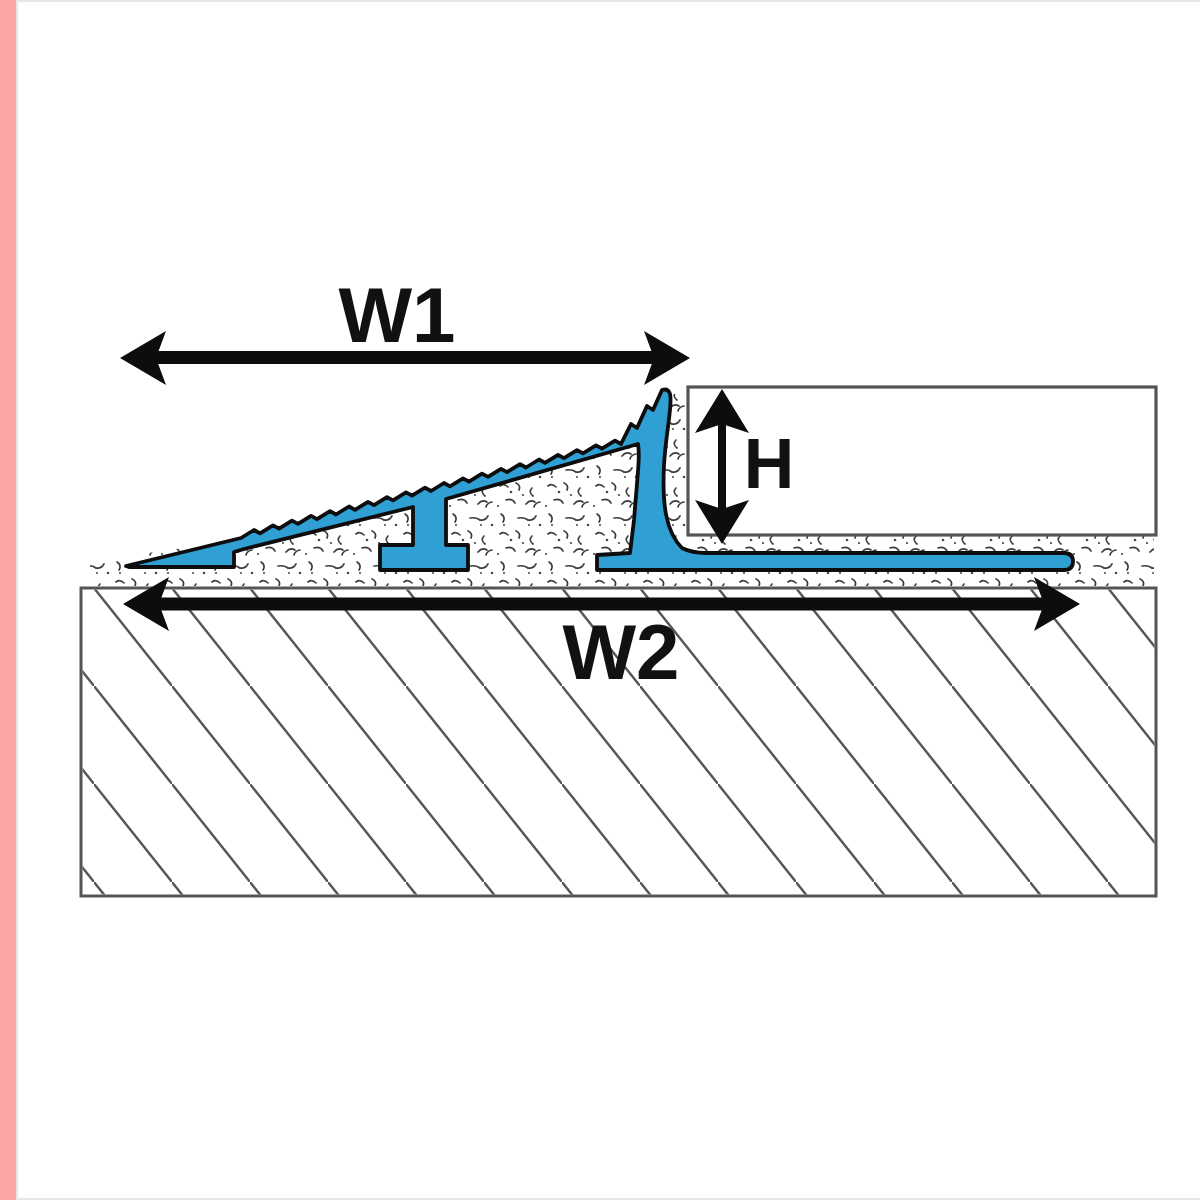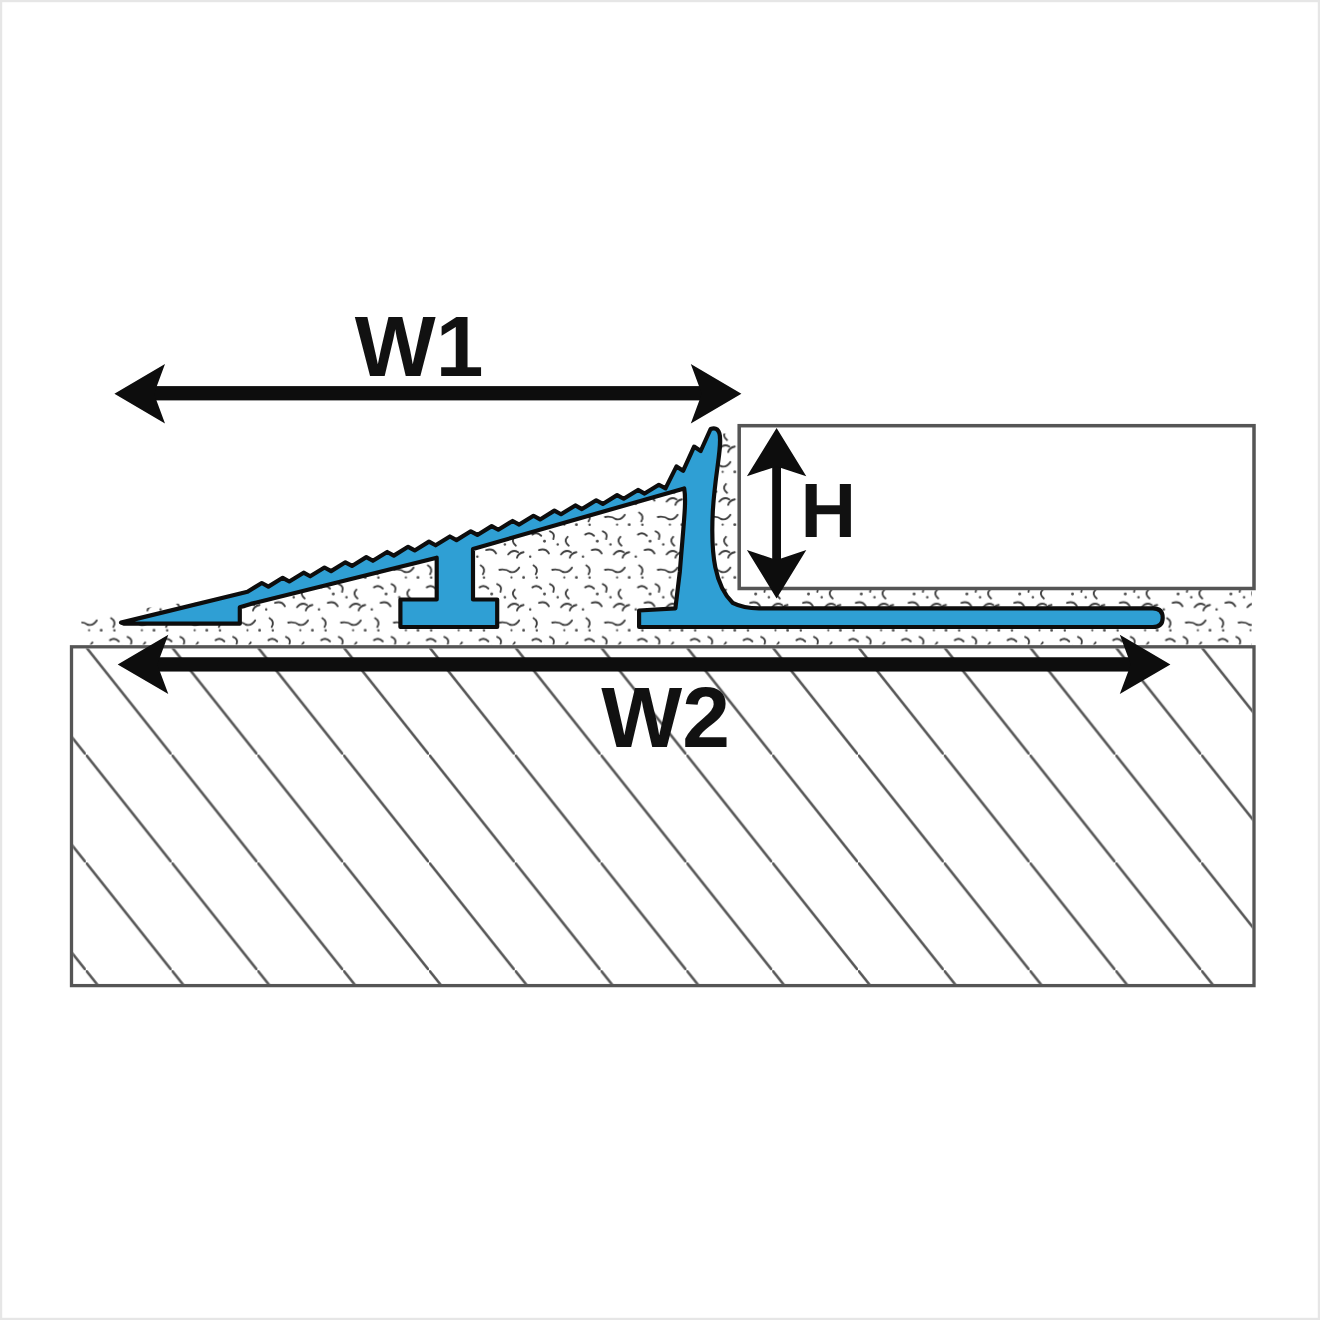--- a/index.html
+++ b/index.html
@@ -1,17 +1,17 @@
 <!DOCTYPE html>
 <html><head>
 <meta charset="utf-8">
 <style>
   html,body{margin:0;padding:0;background:#ffffff;}
   .stage{width:1000px;height:1200px;position:relative;background:#fca5a5;
-         font-family:"Liberation Sans", sans-serif;}
+         font-family:"Liberation Sans", sans-serif;padding-left:16px;}
   svg{display:block;}
   .dim-label{font-family:"Liberation Sans", sans-serif;font-weight:bold;fill:#111111;}
 </style>
 </head>
 <body>
 
 <div class="stage">
 <svg width="1200" height="1200" viewBox="0 0 1200 1200" xmlns="http://www.w3.org/2000/svg">
 
   <defs>

